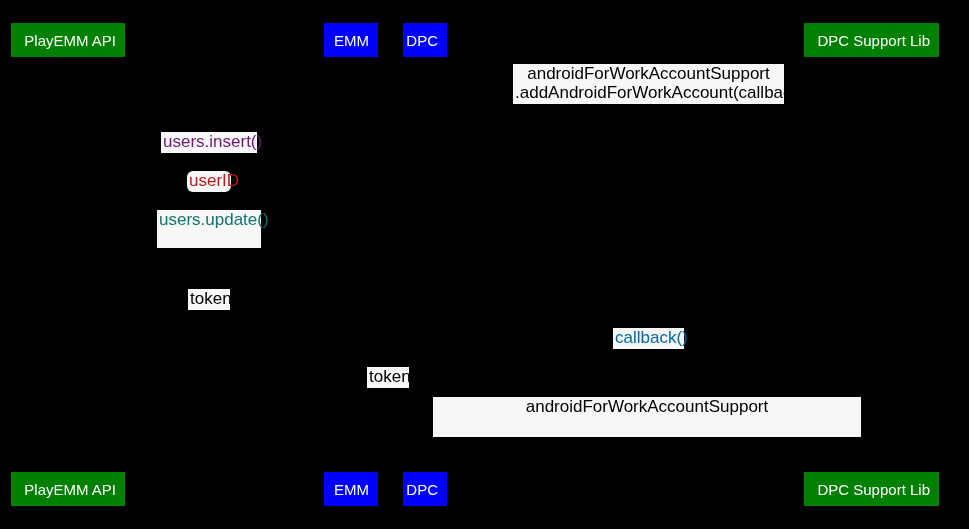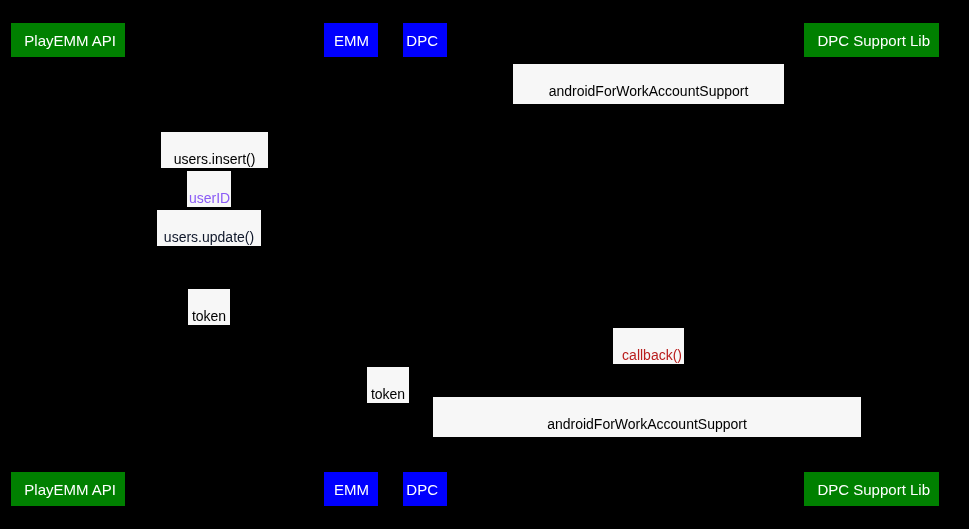--- a/index.html
+++ b/index.html
@@ -24,26 +24,26 @@
     font-size: 15px;
     line-height: 1;
     white-space: nowrap;
     box-sizing: border-box;
     padding: 0 9px;
   }
   .message {
     position: absolute;
     background: #f7f7f7;
     color: #000000;
-    font-size: 14px;
+    font-size: 17px;
     line-height: 19px;
     white-space: pre;
     text-align: center;
     box-sizing: border-box;
-    padding: 18px 2px;
+    padding: 0 2px;
   }
   .message.two-line {
     line-height: 19px;
   }
 </style>
 </head>
 <body>
 
 <div id="diagram">
 
@@ -65,20 +65,20 @@
     <div class="participant" style="left: 403px; top: 472px; width: 44px; height: 34px; background: rgb(0, 0, 255);">
       <span>DPC</span>
     </div>
     <div class="participant" style="left: 804px; top: 23px; width: 135px; height: 34px; background: rgb(0, 128, 0);">
       <span>DPC Support Lib</span>
     </div>
     <div class="participant" style="left: 804px; top: 472px; width: 135px; height: 34px; background: rgb(0, 128, 0);">
       <span>DPC Support Lib</span>
     </div>
     <div class="message two-line" style="left: 513px; top: 64px; width: 271px; height: 40px; background: rgb(247, 247, 247); color: rgb(0, 0, 0);"><div>androidForWorkAccountSupport</div><div>.addAndroidForWorkAccount(callback)</div></div>
-    <div class="message" style="left: 161px; top: 132px; width: 107px; height: 21px; background: rgb(247, 247, 247); color: #000000;"><div>users.insert()</div></div>
-    <div class="message" style="left: 187px; top: 171px; width: 44px; height: 21px; background: rgb(247, 247, 247); color: #8b5cf6;"><div>userID</div></div>
-    <div class="message" style="left: 157px; top: 210px; width: 104px; height: 25px; background: rgb(247, 247, 247); color: #0f172a;"><div>users.update()</div></div>
+    <div class="message" style="left: 161px; top: 132px; width: 96px; height: 21px; background: rgb(247, 247, 247); color: #701a75;"><div>users.insert()</div></div>
+    <div class="message" style="left: 187px; top: 171px; width: 44px; height: 21px; background: rgb(247, 247, 247); color: #b91c1c; border-radius: 6px;"><div>userID</div></div>
+    <div class="message" style="left: 157px; top: 210px; width: 104px; height: 38px; background: rgb(247, 247, 247); color: #0f766e;"><div>users.update()</div></div>
     <div class="message" style="left: 188px; top: 289px; width: 42px; height: 21px; background: rgb(247, 247, 247); color: rgb(0, 0, 0);"><div>token</div></div>
-    <div class="message" style="left: 613px; top: 328px; width: 71px; height: 21px; background: rgb(247, 247, 247); color: #b91c1c; text-align: right;"><div>callback()</div></div>
+    <div class="message" style="left: 613px; top: 328px; width: 71px; height: 21px; background: rgb(247, 247, 247); color: #0369a1; text-align: right;"><div>callback()</div></div>
     <div class="message" style="left: 367px; top: 367px; width: 42px; height: 21px; background: rgb(247, 247, 247); color: rgb(0, 0, 0);"><div>token</div></div>
     <div class="message two-line" style="left: 433px; top: 397px; width: 428px; height: 40px; background: rgb(247, 247, 247); color: rgb(0, 0, 0);"><div>androidForWorkAccountSupport</div></div>
   </div>
 
 </body></html>

